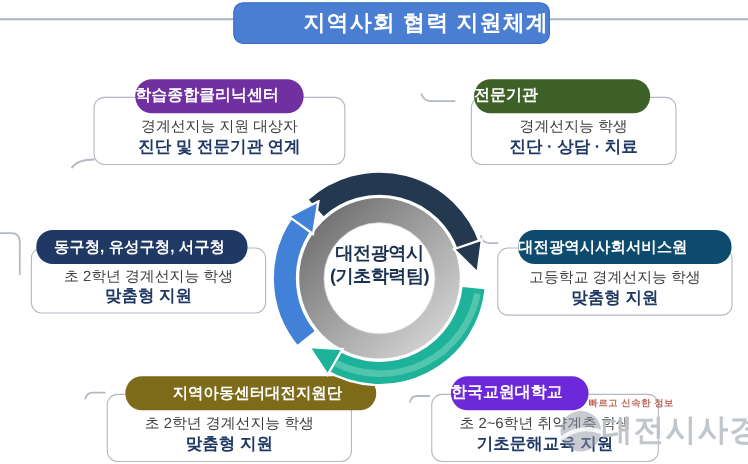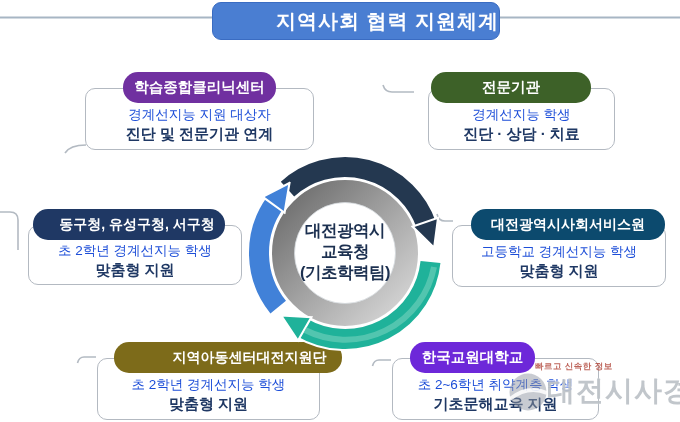--- a/index.html
+++ b/index.html
@@ -10,23 +10,23 @@
 
   
   .title{position:absolute;left:212px;top:2px;width:286px;height:36px;z-index:6;
          background:#4a7ed2;border:1px solid #3a6cc2;border-radius:9px;
          color:#ffffff;font-weight:bold;font-size:20px;line-height:36px;text-align:right;
          letter-spacing:1px;}
 
   
   .obox{position:absolute;background:#ffffff;border:1.5px solid #b3b9c1;border-radius:10px;z-index:3;}
   .hdr{position:absolute;top:-17px;height:31px;line-height:31px;border-radius:15px;
-       color:#ffffff;font-weight:bold;font-size:14.5px;text-align:center;white-space:nowrap;}
+       color:#ffffff;font-weight:bold;font-size:14.5px;text-align:left;white-space:nowrap;}
   .obody{position:absolute;left:0;right:0;top:17px;text-align:center;}
-  .b1{font-size:13.5px;color:#1d4ed8;line-height:18px;white-space:nowrap;}
+  .b1{font-size:13.5px;color:#404040;line-height:18px;white-space:nowrap;}
   .b2{font-size:15px;font-weight:bold;color:#1f3864;line-height:19px;white-space:nowrap;}
 
   
   .hub-text{position:absolute;left:285px;top:220px;width:120px;z-index:5;text-align:center;
             font-weight:bold;font-size:16.5px;line-height:21px;color:#1c3050;letter-spacing:-0.5px;}
 
   
   .wm-name{position:absolute;left:547px;top:372px;z-index:9;font-weight:bold;font-size:28px;
            letter-spacing:1px;color:rgba(148,156,166,0.58);white-space:nowrap;
            text-shadow:0 0 1px rgba(255,255,255,0.9);}
@@ -127,21 +127,20 @@
     <path d="M52.5 46.1 A86 86 0 0 1 191.3 82.0" fill="none" stroke-width="20" marker-end="url(#ah-navy)" stroke="#243850"></path>
     <path d="M195.5 119.0 A86 86 0 0 1 67.0 184.5" fill="none" stroke-width="20" marker-end="url(#ah-teal)" stroke="#1fb29a"></path>
     <path d="M199 124 A90 90 0 0 1 70 187" fill="none" stroke-width="6" opacity="0.65" stroke="#6fd0ba"></path>
     <path d="M43.2 164.1 A86 86 0 0 1 40.4 59.4" fill="none" stroke-width="20" marker-end="url(#ah-blue)" stroke="#4181d8"></path>
 
     <circle cx="110" cy="110" r="50.5" fill="#ffffff" stroke="#d2d7db" stroke-width="0.8"></circle>
   </svg>
 
   <div class="hub-text">
     <div>대전광역시</div>
-    <div>교육청</div>
     <div>(기초학력팀)</div>
   </div>
 
   <svg class="wm-logo" width="40" height="40" viewBox="0 0 40 40">
     <circle cx="20" cy="20" r="18.5" fill="rgba(145,152,163,0.5)"></circle>
     <path d="M2 27 Q20 13 39 21" fill="none" stroke="#ffffff" stroke-width="4" opacity="0.85"></path>
   </svg>
   <div class="wm-tag">빠르고 신속한 정보</div>
   <div class="wm-name">대전시사경제</div>
 

